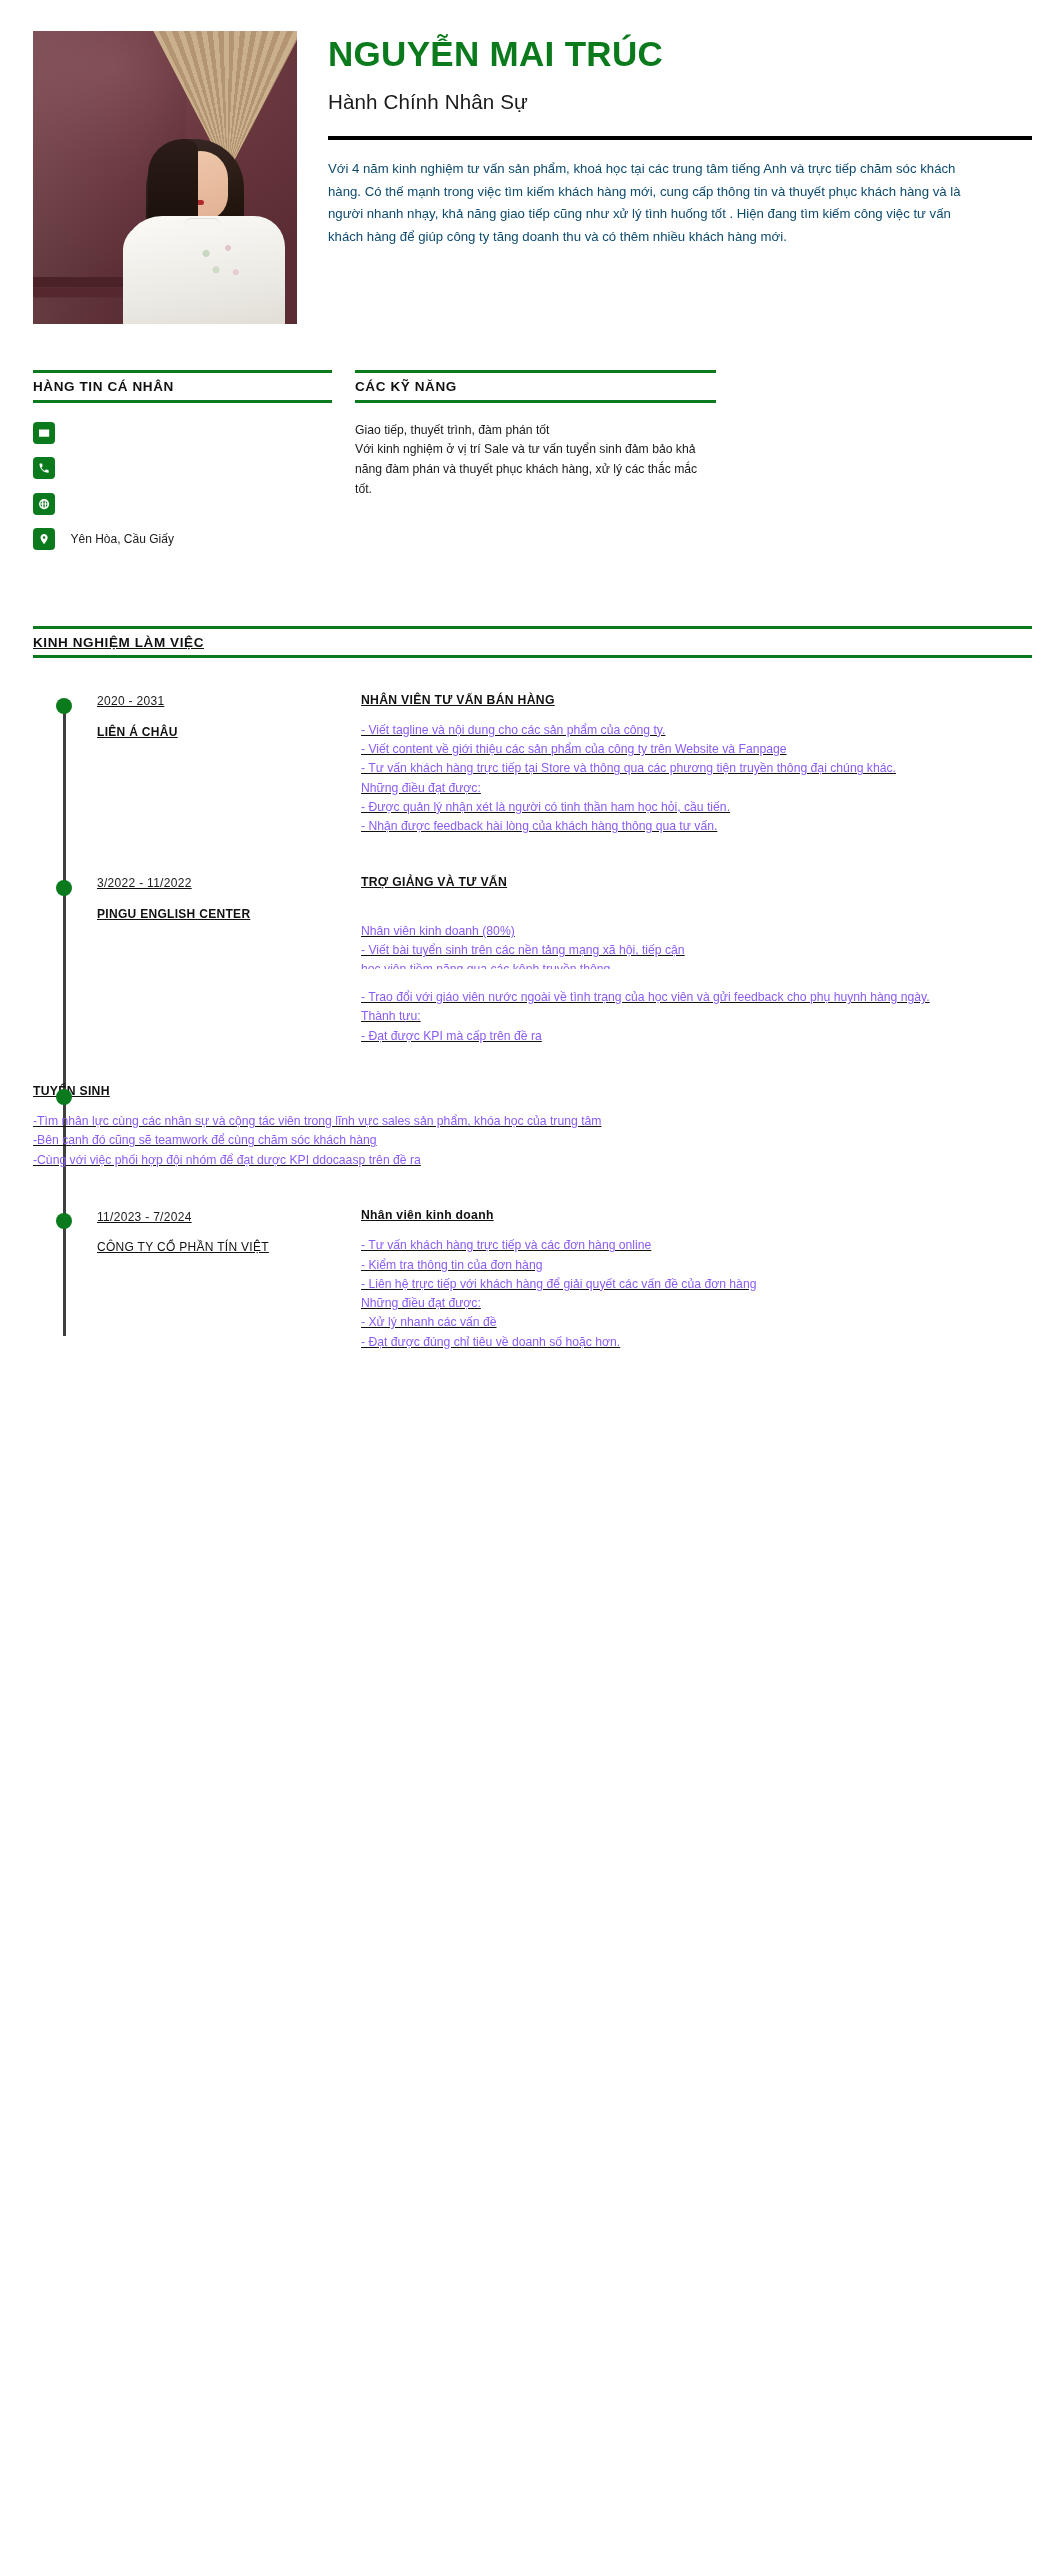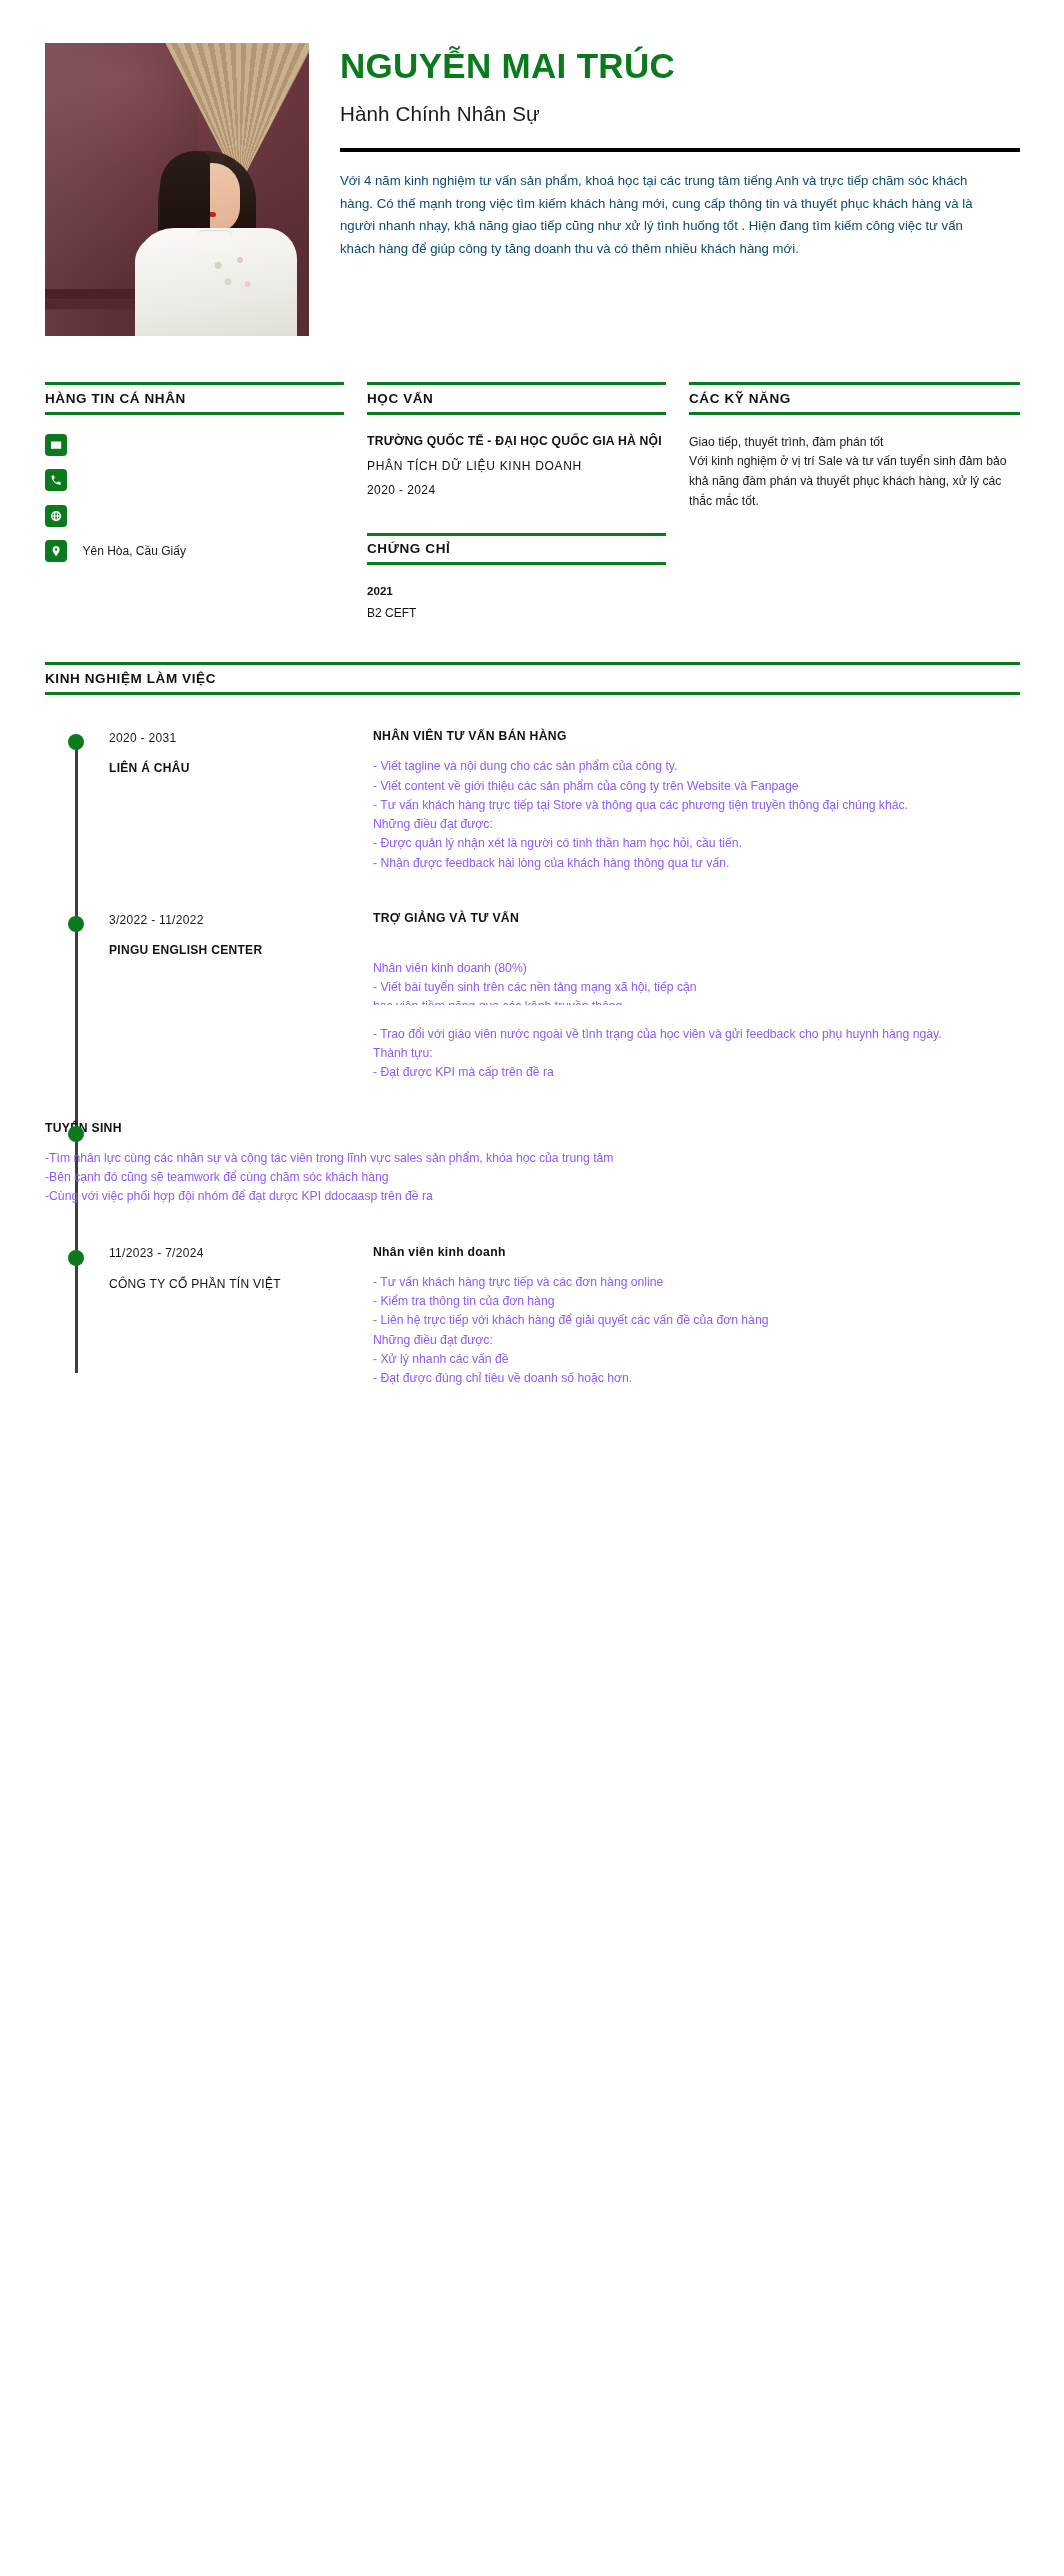--- a/index.html
+++ b/index.html
@@ -9,21 +9,21 @@
   }
   body {
     font-family: "Liberation Sans", sans-serif;
     color: #111111;
     width: 1065px;
     height: 2576px;
     position: relative;
     overflow: hidden;
   }
 
-  .page { position: relative; width: 1065px; height: 2576px; padding: 12px; }
+  .page { position: relative; width: 1065px; height: 2576px; padding: 0; }
 
   
   .header { display: flex; padding: 31px 33px 0 33px; }
 
   .photo-wrap {
     width: 264px;
     flex: 0 0 264px;
     height: 293px;
     position: relative;
     overflow: hidden;
@@ -195,21 +195,21 @@
   .cert-name { font-size: 12px; margin-top: 9px; }
 
   .skills-body {
     margin-top: 18px;
     font-size: 12.2px;
     line-height: 1.62;
     color: #1a1a1a;
   }
 
   
-  .exp-wrap { margin-top: 42px; padding: 0 33px; }
+  .exp-wrap { margin-top: 62px; padding: 0 33px; text-decoration: underline; }
   .exp-head { border-top: 3.2px solid #0a7a1c; border-bottom: 3.2px solid #0a7a1c; padding: 5.8px 0; }
   .exp-head h2 { font-size: 13.5px; font-weight: 700; letter-spacing: 0.6px; }
 
   .timeline { position: relative; margin-top: 33px; padding-left: 0; }
   .tl-line {
     position: absolute;
     left: 30px; top: 11.6px; bottom: 15.5px;
     width: 3.2px; background: #3f3f3f;
   }
   .job { position: relative; display: flex; margin-bottom: 37px; }
@@ -316,38 +316,20 @@
             <svg viewBox="0 0 24 24">
                 <path d="M12 2C8.1 2 5 5.1 5 9c0 5.2 7 13 7 13s7-7.8 7-13c0-3.9-3.1-7-7-7zm0 9.5A2.5 2.5 0 1112 6.5a2.5 2.5 0 010 5z"></path>
               </svg>
           </span>
           <span class="contact-text">Yên Hòa, Cầu Giấy</span>
         </div>
 
       </div>
     </div>
 
-    <div class="col col-2">
-      <div class="sec-head" style="border-top-color: rgb(10, 122, 28); border-bottom-color: rgb(10, 122, 28);">
-        <h2>HỌC VẤN</h2>
-      </div>
-      <div class="edu-block">
-        <div class="edu-school">TRƯỜNG QUỐC TẾ - ĐẠI HỌC QUỐC GIA HÀ NỘI</div>
-        <div class="edu-major">PHÂN TÍCH DỮ LIỆU KINH DOANH</div>
-        <div class="edu-years">2020  -  2024</div>
-      </div>
-
-      <div class="cert-head-wrap">
-        <div class="sec-head" style="border-top-color: rgb(10, 122, 28); border-bottom-color: rgb(10, 122, 28);">
-          <h2>CHỨNG CHỈ</h2>
-        </div>
-        <div class="cert-year">2021</div>
-        <div class="cert-name">B2 CEFT</div>
-      </div>
-    </div>
 
     <div class="col col-3">
       <div class="sec-head" style="border-top-color: rgb(10, 122, 28); border-bottom-color: rgb(10, 122, 28);">
         <h2>CÁC KỸ NĂNG</h2>
       </div>
       <div class="skills-body" style="white-space:pre-line;">Giao tiếp, thuyết trình, đàm phán tốt
 Với kinh nghiệm ở vị trí Sale và tư vấn tuyển sinh đảm bảo khả năng đàm phán và thuyết phục khách hàng, xử lý các thắc mắc tốt.</div>
     </div>
 
   </div>

